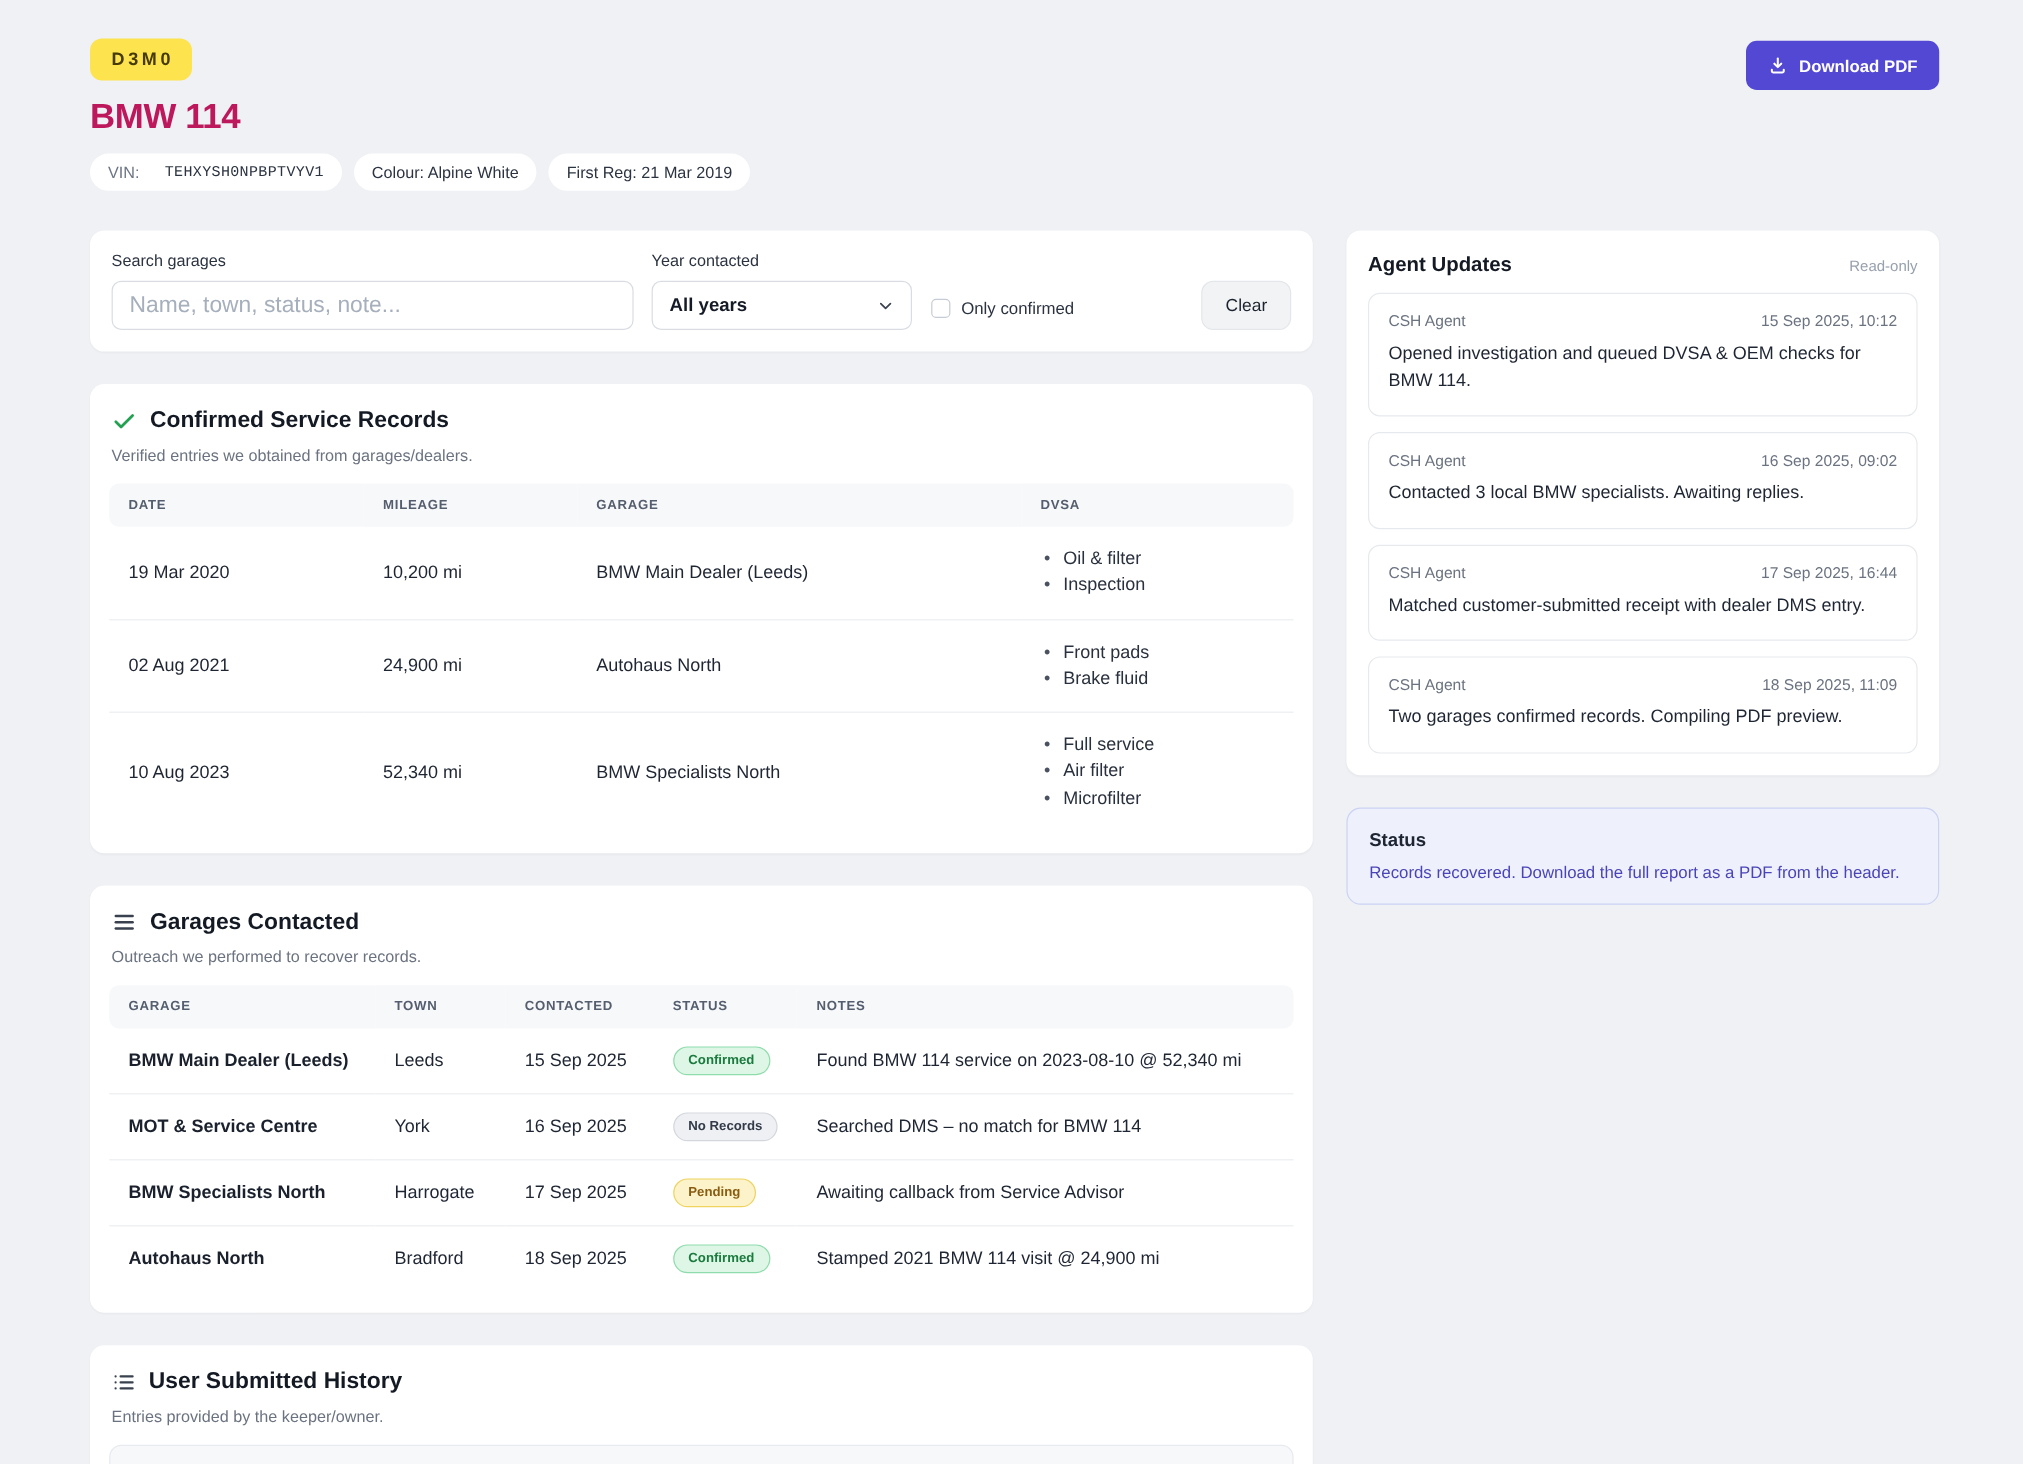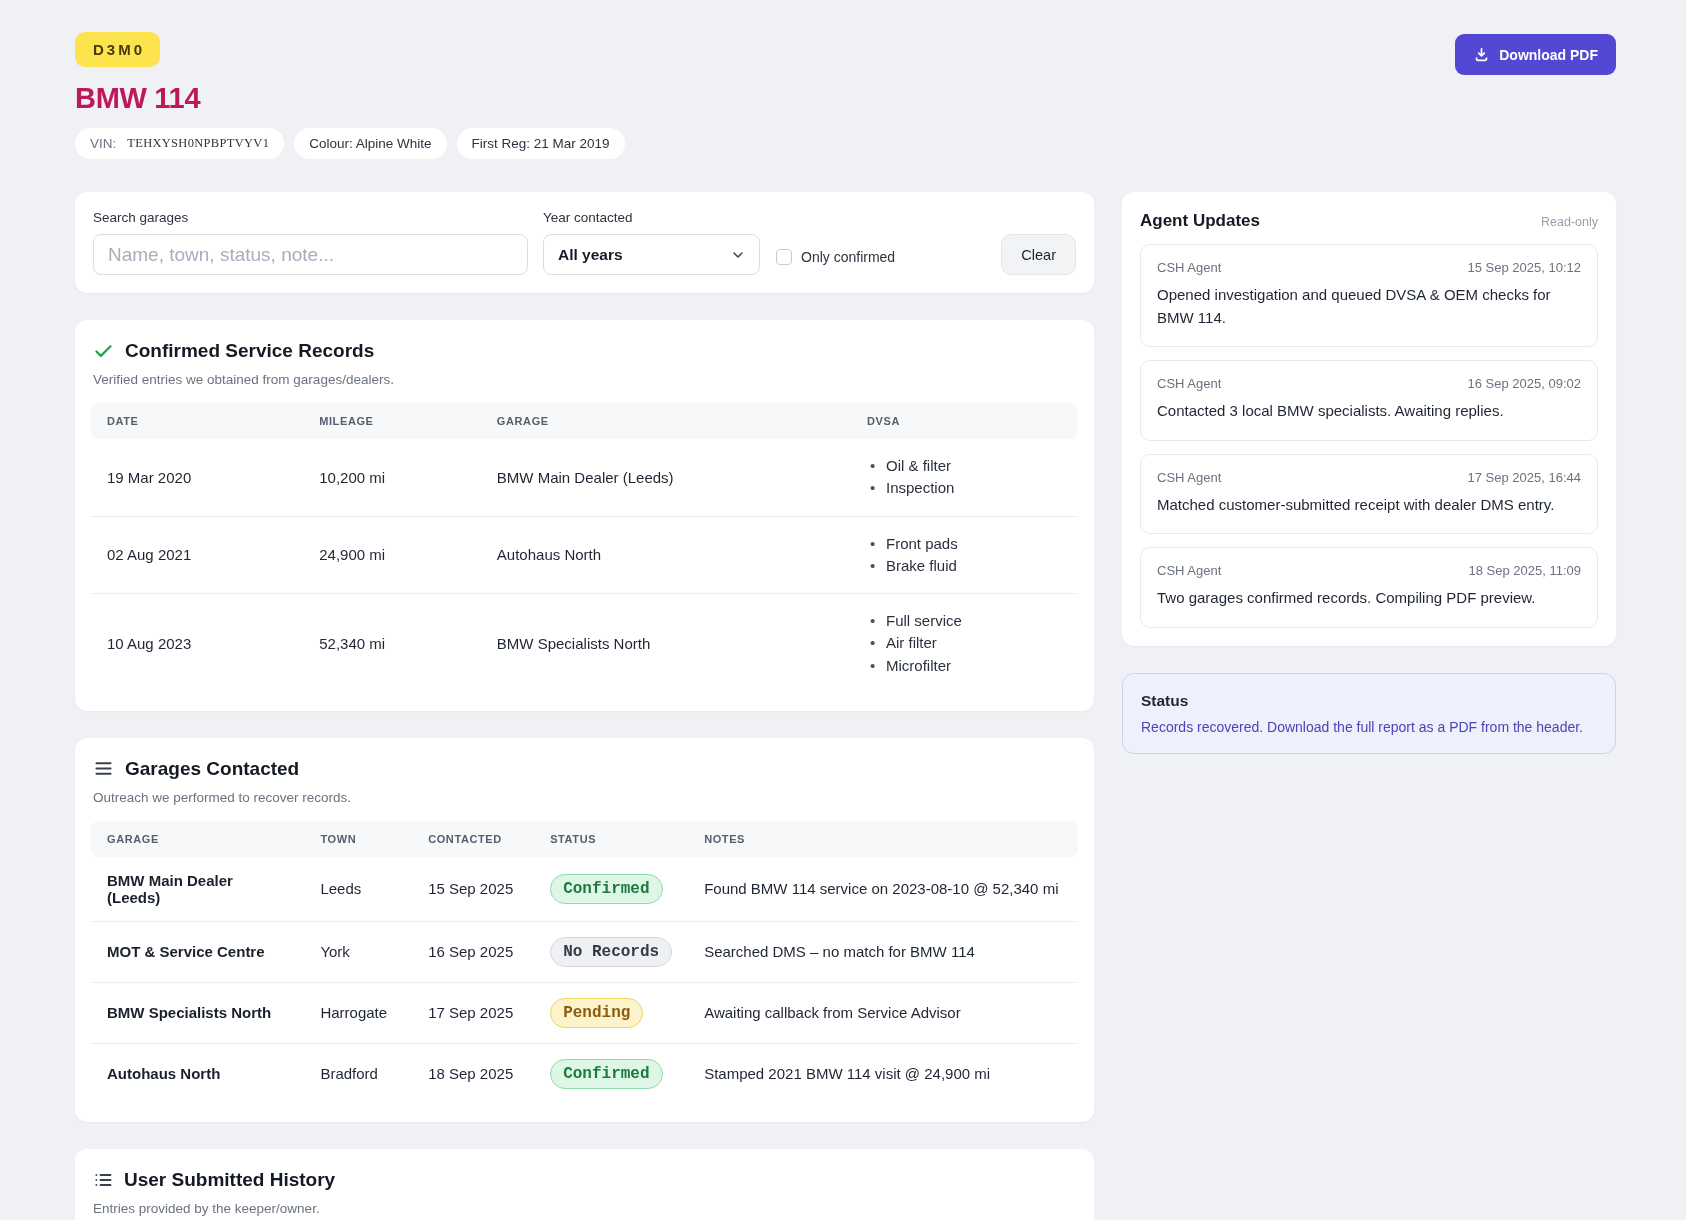--- a/index.html
+++ b/index.html
@@ -15,24 +15,24 @@
   .header { display: flex; justify-content: space-between; align-items: flex-start; }
   .demo-badge {
     display: inline-block; background: var(--badge-bg); color: #463a06;
     font-weight: 700; font-size: 15px; letter-spacing: 3px;
     padding: 9px 15px 9px 18px; border-radius: 10px;
   }
   .page-title { font-size: 29px; font-weight: 700; color: #be185d; letter-spacing: -0.3px; margin: 15px 0 13px; }
   .chips { display: flex; gap: 10px; }
   .chip {
     background: #fff; border-radius: 999px; padding: 8px 15px;
-    font-size: 13.5px; color: #2c3442; display: inline-flex; align-items: center; gap: 11px;
+    font-size: 13.5px; color: #2c3442; display: inline-flex; align-items: center; gap: 21px;
   }
   .chip-label { color: #6c7585; }
-  .chip-value.mono { font-family: Liberation Serif, serif; font-size: 12.5px; letter-spacing: 0.3px; }
+  .chip-value.mono { font-family: Liberation Mono, monospace; font-size: 12.5px; letter-spacing: 0.3px; }
   .btn-primary {
     background: var(--accent); color: #fff; border: none; cursor: pointer;
     border-radius: 9px; padding: 0 18px; height: 41px; margin-top: 2px;
     font-size: 14px; font-weight: 700; font-family: inherit;
     display: inline-flex; align-items: center; gap: 9px;
   }
 
   
   .columns { display: flex; gap: 28px; margin-top: 33px; align-items: flex-start; }
   .main-col { width: 1019px; display: flex; flex-direction: column; gap: 27px; flex: none; }
@@ -82,21 +82,21 @@
   #records-table th:nth-child(3){width:37.5%} #records-table th:nth-child(4){width:23%}
   .items { list-style: none; }
   .items li { position: relative; padding-left: 19px; color: #2a313e; line-height: 1.35; margin: 2px 0; }
   .items li::before { content: "•"; position: absolute; left: 3px; color: #4a5261; }
 
   #garages-table th:nth-child(1){width:22.5%} #garages-table th:nth-child(2){width:11%}
   #garages-table th:nth-child(3){width:12.5%} #garages-table th:nth-child(4){width:12%}
   #garages-table th:nth-child(5){width:42%}
   .garage-name { font-weight: 600; color: #1a212d; }
 
-  .badge { display: inline-block; padding: 5px 12px; border-radius: 999px; font-size: 16px; font-weight: 600; white-space: nowrap; font-family: Liberation Mono, monospace; }
+  .badge { display: inline-block; padding: 5px 12px; border-radius: 999px; font-size: 11px; font-weight: 600; white-space: nowrap; }
   .badge-confirmed { background: var(--ok-bg); border: 1px solid var(--ok-border); color: var(--ok-text); }
   .badge-norecords { background: var(--none-bg); border: 1px solid var(--none-border); color: var(--none-text); }
   .badge-pending   { background: var(--pend-bg); border: 1px solid var(--pend-border); color: var(--pend-text); }
 
   
   .entry { background: #f7f8fa; border: 1px solid #e7eaee; border-radius: 10px; padding: 17px 16px 20px; }
 
   
   .updates-card { padding: 19px 18px 18px; }
   .updates-head { display: flex; justify-content: space-between; align-items: baseline; gap: 40px; }

